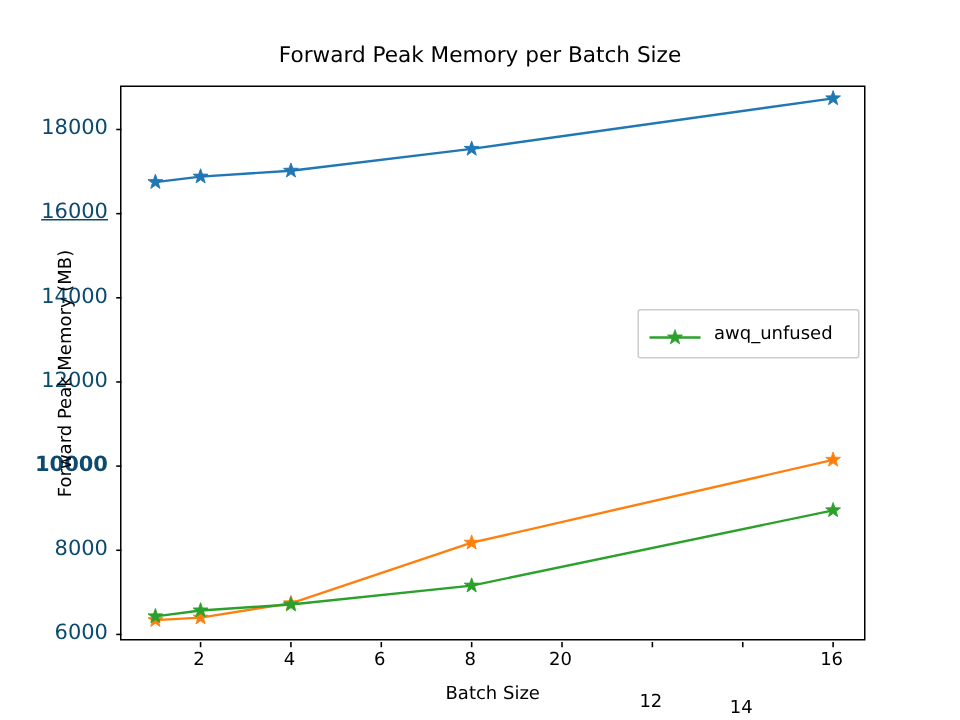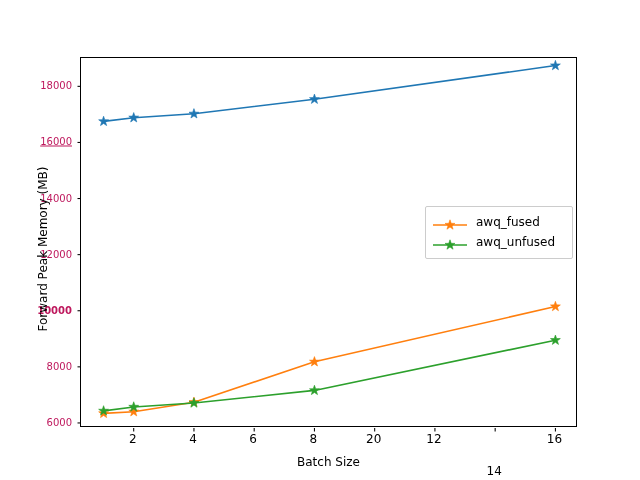--- a/index.html
+++ b/index.html
@@ -41,22 +41,22 @@
     left: 0;
     top: 0;
     width: 497px;
     height: 370px;
     overflow: visible;
   }
   .ytick-label {
     position: absolute;
     right: 0;
     text-align: right;
-    font-size: 10px;
-    color: #be185d;
+    font-size: 14px;
+    color: #0c4a6e;
     white-space: nowrap;
     transform: translateY(-50%);
   }
   #ytick-labels {
     position: absolute;
     left: 0px;
     top: 0px;
     width: 72px;
     height: 480px;
   }
@@ -115,20 +115,21 @@
     font-size: 12px;
     color: #000000;
     white-space: nowrap;
   }
 </style>
 </head>
 <body>
 
 <div id="figure">
 
+  <div id="chart-title">Forward Peak Memory per Batch Size</div>
 
   <div id="ytick-labels">
       <div class="ytick-label" style="top: 421.951px;">6000</div>
       <div class="ytick-label" style="top: 365.848px;">8000</div>
       <div class="ytick-label" style="top: 309.745px; font-weight: bold;">10000</div>
       <div class="ytick-label" style="top: 253.641px;">12000</div>
       <div class="ytick-label" style="top: 197.538px;">14000</div>
       <div class="ytick-label" style="top: 141.435px; text-decoration: underline;">16000</div>
       <div class="ytick-label" style="top: 85.3321px;">18000</div>
     </div>
@@ -176,35 +177,28 @@
           <polygon points="112.95,339.83 114.18,343.35 117.90,343.43 114.93,345.68 116.01,349.24 112.95,347.11 109.90,349.24 110.98,345.68 108.01,343.43 111.73,343.35" fill="#2ca02c" stroke="#2ca02c" stroke-width="0.6"></polygon>
           <polygon points="233.44,327.21 234.66,330.73 238.38,330.80 235.42,333.05 236.50,336.62 233.44,334.49 230.38,336.62 231.46,333.05 228.49,330.80 232.22,330.73" fill="#2ca02c" stroke="#2ca02c" stroke-width="0.6"></polygon>
           <polygon points="474.41,277.00 475.63,280.52 479.35,280.59 476.39,282.84 477.47,286.41 474.41,284.28 471.35,286.41 472.43,282.84 469.46,280.59 473.19,280.52" fill="#2ca02c" stroke="#2ca02c" stroke-width="0.6"></polygon>
         </g>
       </svg>
   </div>
 
   <div id="legend">
       <div class="legend-row">
         <span class="legend-swatch"><svg width="36" height="12" viewBox="0 0 36 12">
-            <line x1="1" y1="6" x2="35" y2="6" stroke="#ff7f0e" stroke-width="1.6"></line>
-            <polygon points="18.00,0.80 19.22,4.32 22.95,4.39 19.98,6.64 21.06,10.21 18.00,8.08 14.94,10.21 16.02,6.64 13.05,4.39 16.78,4.32" fill="#ff7f0e" stroke="#ff7f0e" stroke-width="0.6"></polygon>
-          </svg></span>
-        <span class="legend-label">awq_fused</span>
-      </div>
-      <div class="legend-row">
-        <span class="legend-swatch"><svg width="36" height="12" viewBox="0 0 36 12">
             <line x1="1" y1="6" x2="35" y2="6" stroke="#2ca02c" stroke-width="1.6"></line>
             <polygon points="18.00,0.80 19.22,4.32 22.95,4.39 19.98,6.64 21.06,10.21 18.00,8.08 14.94,10.21 16.02,6.64 13.05,4.39 16.78,4.32" fill="#2ca02c" stroke="#2ca02c" stroke-width="0.6"></polygon>
           </svg></span>
         <span class="legend-label">awq_unfused</span>
       </div>
     </div>
 
 <div class="xtick-label" style="left: 132.712px;">2</div>
     <div class="xtick-label" style="left: 192.955px;">4</div>
     <div class="xtick-label" style="left: 253.197px;">6</div>
     <div class="xtick-label" style="left: 313.439px;">8</div>
     <div class="xtick-label" style="left: 373.682px;">20</div>
-    <div class="xtick-label" style="left: 433.924px;">12</div>
+    <div class="xtick-label" style="left: 433.924px; margin-top: 28px;">12</div>
     <div class="xtick-label" style="left: 494.167px; margin-top: 32px;">14</div>
     <div class="xtick-label" style="left: 554.409px;">16</div>
   </div>
 
 </body></html>

